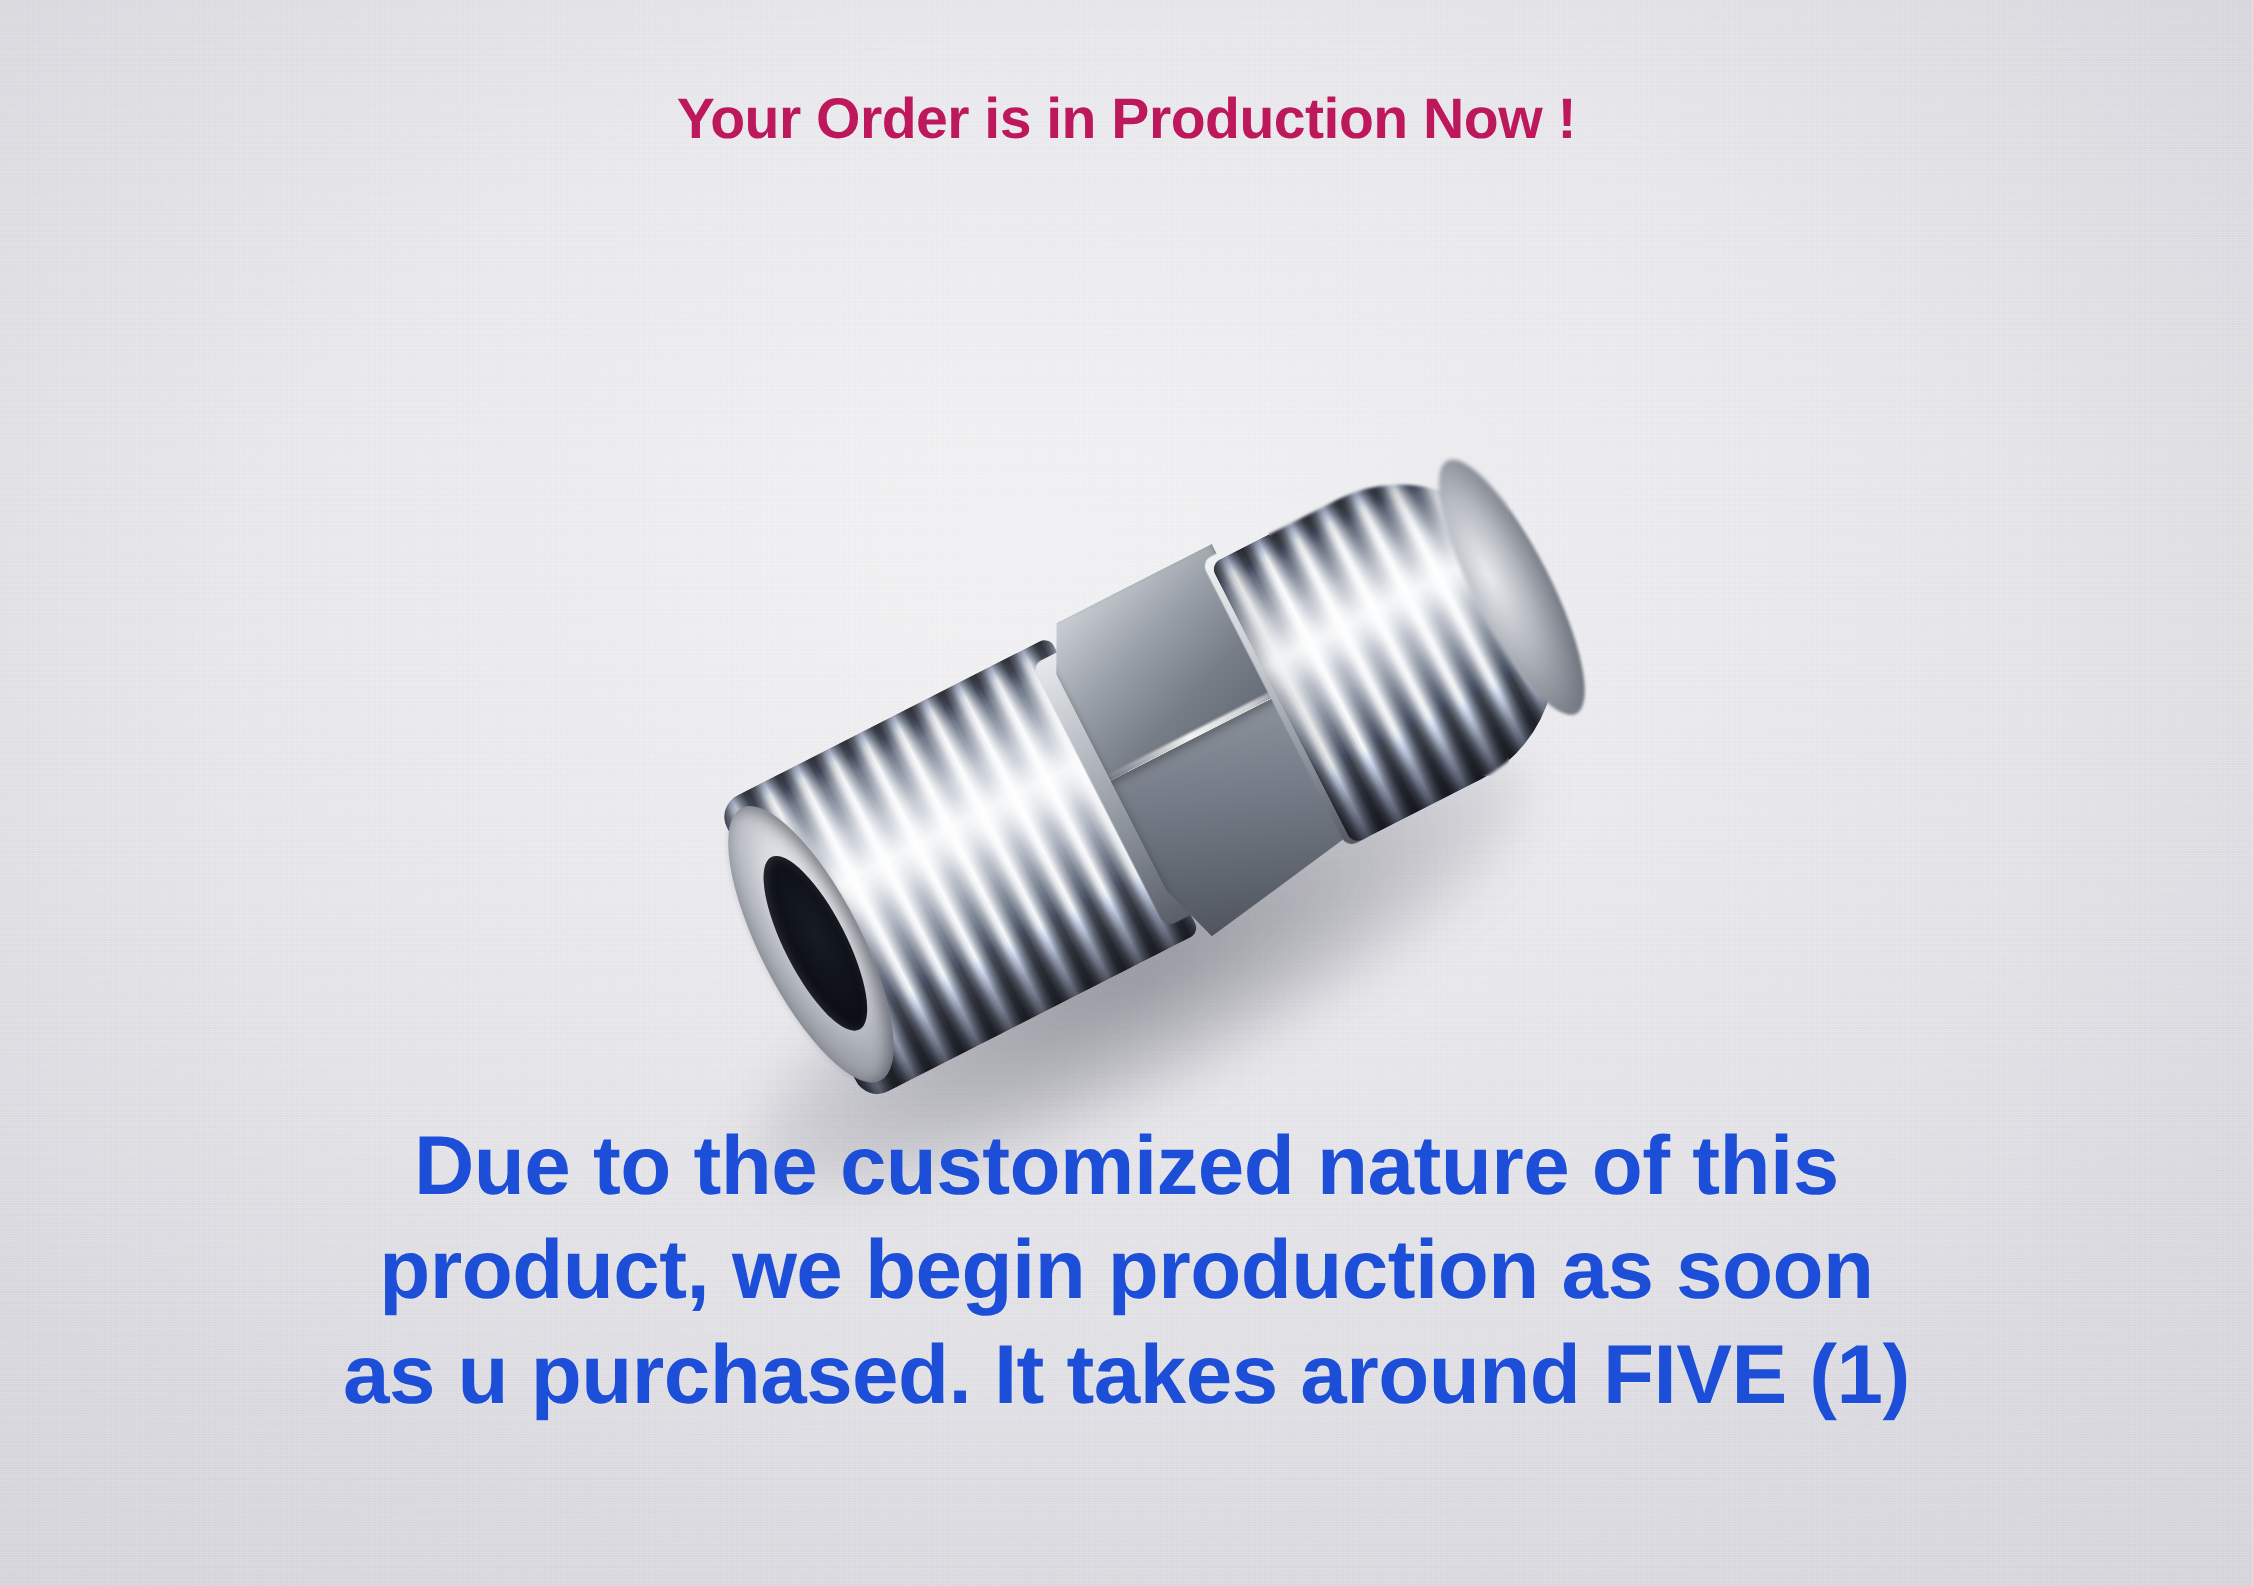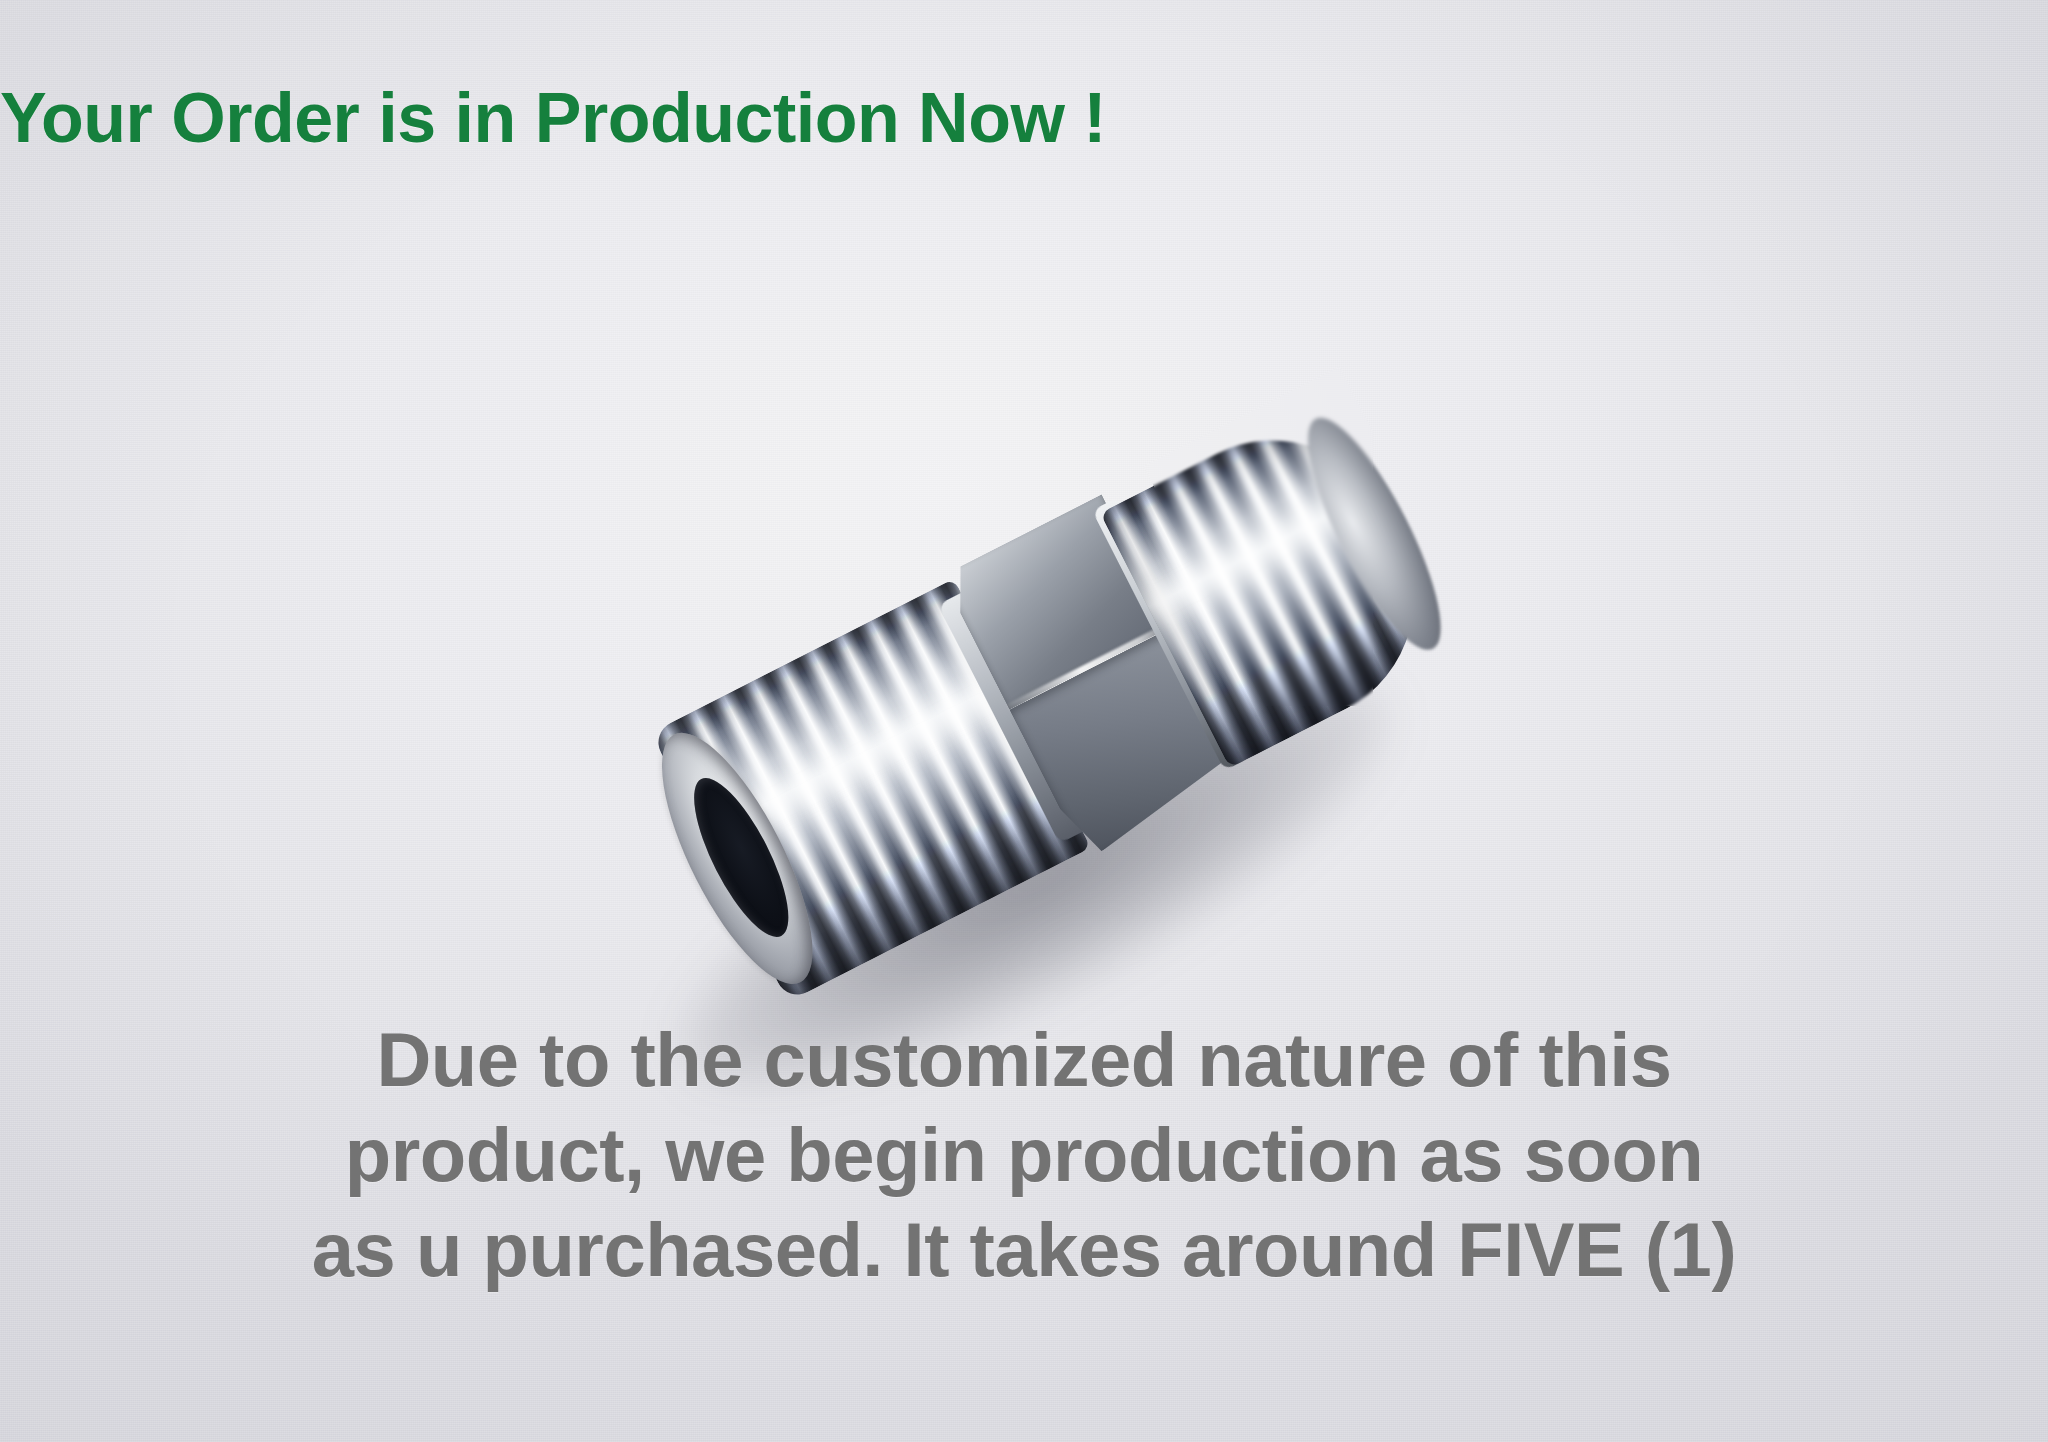--- a/index.html
+++ b/index.html
@@ -37,25 +37,25 @@
     inset: 0;
     background: radial-gradient(ellipse 1500px 1100px at 50% 45%, rgba(0,0,0,0) 55%, rgba(80,80,95,.055) 100%);
   }
 
   
   .headline {
     position: absolute;
     left: 0;
     right: 0;
     top: 78px;
-    text-align: left;
-    font-size: 70px;
+    text-align: center;
+    font-size: 52px;
     font-weight: bold;
     letter-spacing: -0.5px;
-    color: #15803d;
+    color: #be185d;
     white-space: nowrap;
     text-shadow: 0 1px 0 rgba(255,255,255,.35);
   }
 
   
   .product-photo {
     position: absolute;
     left: 600px;
     top: 400px;
     width: 900px;
@@ -257,21 +257,21 @@
     pointer-events: none;
   }
 
   
   .body-copy {
     position: absolute;
     left: 0;
     right: 0;
     top: 1012px;
     text-align: center;
-    color: #737373;
+    color: #1d4ed8;
     font-size: 76px;
     font-weight: bold;
     line-height: 95px;
     letter-spacing: -0.5px;
     text-shadow: 0 1px 0 rgba(255,255,255,.30);
   }
   .body-copy .line { display: block; white-space: nowrap; }
 </style>
 </head>
 <body>

